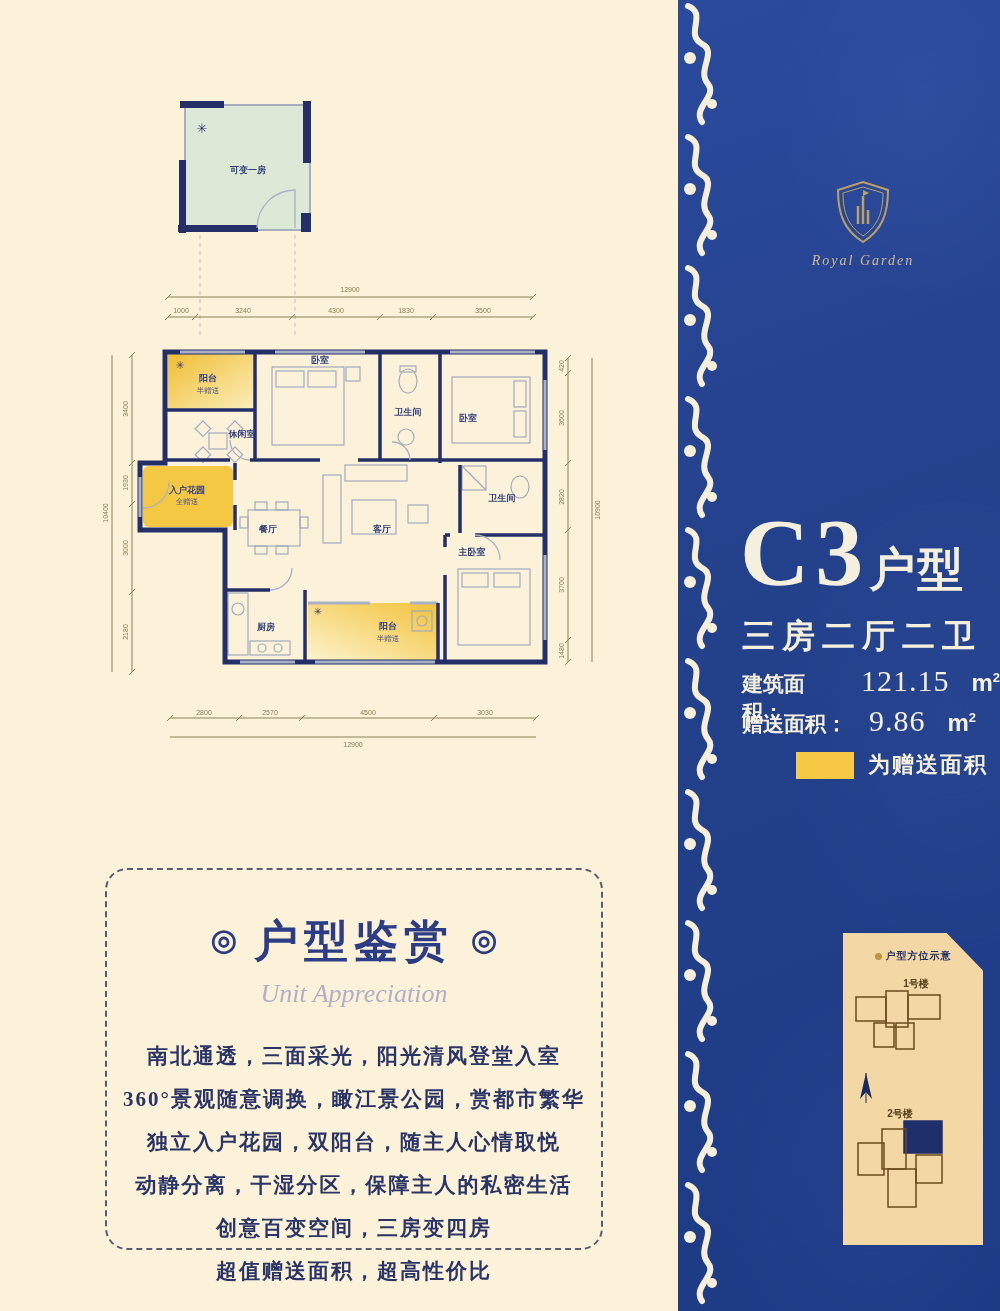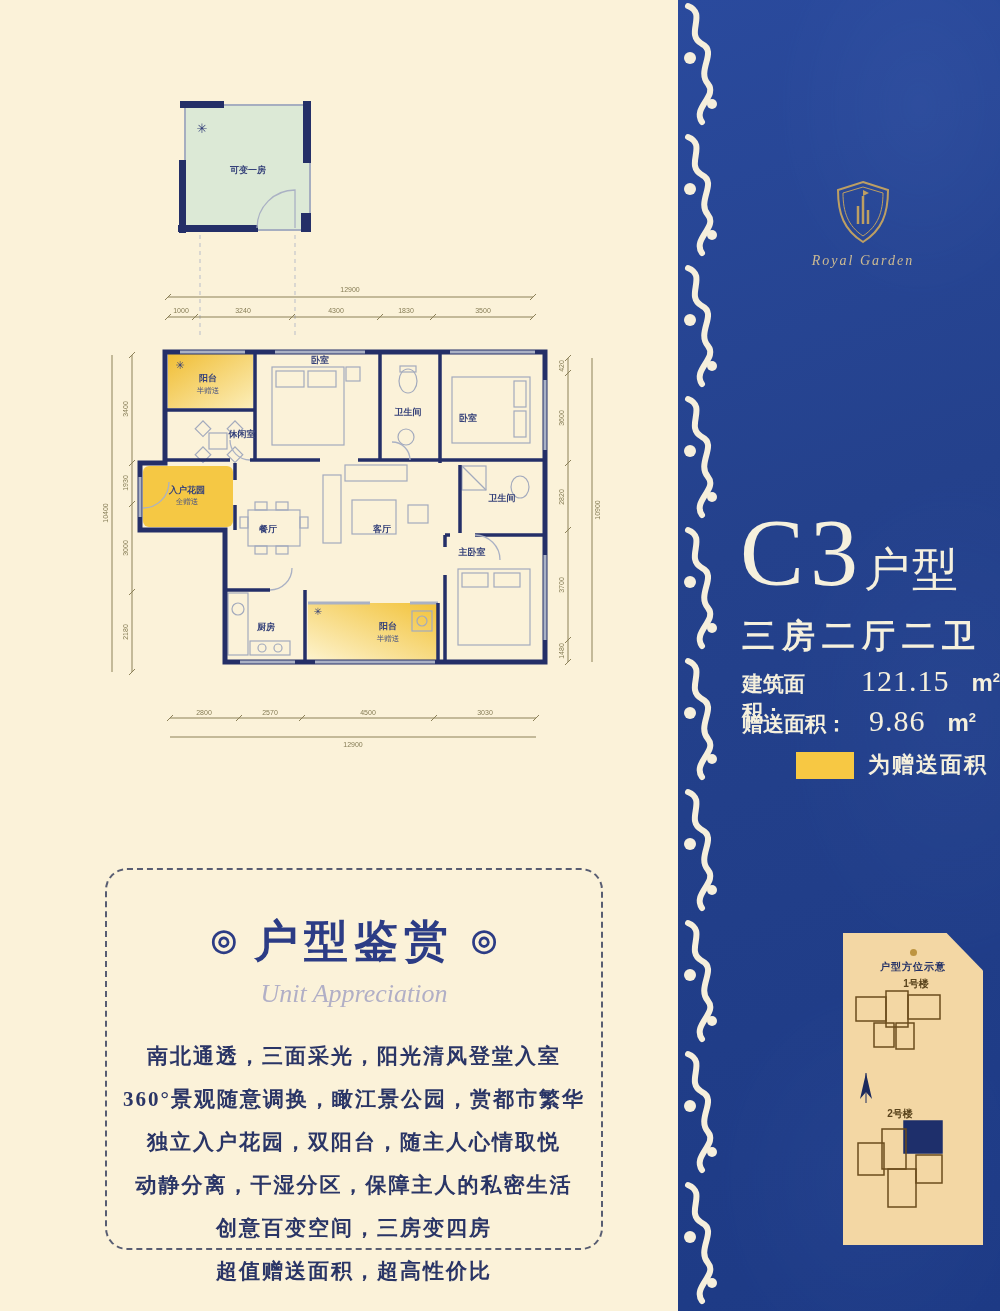--- a/index.html
+++ b/index.html
@@ -18,39 +18,39 @@
   .logo-block{position:absolute;top:180px;left:0;width:274px;text-align:center;}
   .brand-row{display:flex;align-items:center;justify-content:center;gap:9px;margin-top:6px;}
   .brand-main{font-family:"Liberation Serif",serif;font-weight:bold;font-size:31px;
       letter-spacing:3px;color:#f3ecd7;}
   .brand-divider{width:2px;height:30px;background:#f3ecd7;}
   .brand-box{font-family:"Liberation Serif",serif;font-weight:bold;font-size:24px;
       color:#f3ecd7;border:2px solid #f3ecd7;border-radius:5px;padding:1px 6px;}
   .brand-tagline{margin-top:5px;font-family:"Liberation Serif",serif;font-style:italic;
       font-size:14px;color:#cdbb92;letter-spacing:2px;}
   .unit-title{position:absolute;top:505px;left:14px;color:#f5f0dd;
-      font-family:"Liberation Serif",serif;font-weight:normal;}
+      font-family:"Liberation Serif",serif;font-weight:bold;}
   .unit-title .code{font-size:96px;letter-spacing:6px;line-height:96px;}
   .unit-title .suffix{font-size:46px;letter-spacing:2px;}
   .unit-layout{position:absolute;top:614px;left:16px;font-size:33px;font-weight:bold;
       color:#f5f0dd;letter-spacing:7px;font-family:"Liberation Serif",serif;}
   .stat-row{position:absolute;left:16px;color:#f5f0dd;display:flex;align-items:baseline;gap:22px;}
   .stat-row .lbl{font-size:21px;font-weight:bold;}
   .stat-row .val{font-size:30px;font-weight:normal;font-family:"Liberation Serif",serif;letter-spacing:1px;}
   .stat-row .um{font-size:24px;font-weight:bold;}
   .stat-row sup{font-size:13px;}
   .legend-row{position:absolute;top:750px;left:34px;display:flex;align-items:center;gap:14px;padding-left:36px;}
   .legend-swatch{width:58px;height:27px;background:#f7c843;}
   .legend-label{font-size:22px;font-weight:bold;color:#f5f0dd;letter-spacing:2px;}
   
   .site-card{position:absolute;left:117px;top:933px;width:140px;height:312px;
       background:#f3d7a4;clip-path:polygon(0 0,74% 0,100% 12%,100% 100%,0 100%);}
   .site-title{position:absolute;top:16px;left:0;width:100%;text-align:center;font-size:10px;
       font-weight:bold;color:#223066;letter-spacing:1px;display:flex;justify-content:center;
-      align-items:center;gap:4px;flex-direction:column;}
+      align-items:center;gap:4px;}
   .site-dot{width:7px;height:7px;border-radius:50%;background:#bd9440;display:inline-block;}
   
   .appreciation{position:absolute;left:105px;top:868px;width:494px;height:378px;
       border:2px dashed #585d72;border-radius:22px;}
   .appr-title-row{margin-top:42px;text-align:center;color:#2c3c85;
       font-family:"Liberation Serif",serif;font-weight:bold;font-size:44px;letter-spacing:6px;}
   .appr-title-row .ring{font-size:30px;vertical-align:6px;letter-spacing:0;}
   .appr-subtitle{text-align:center;margin-top:8px;font-family:"Liberation Serif",serif;
       font-style:italic;font-size:26px;color:#b1afc6;}
   .appr-lines{margin-top:26px;text-align:center;font-family:"Liberation Serif",serif;

